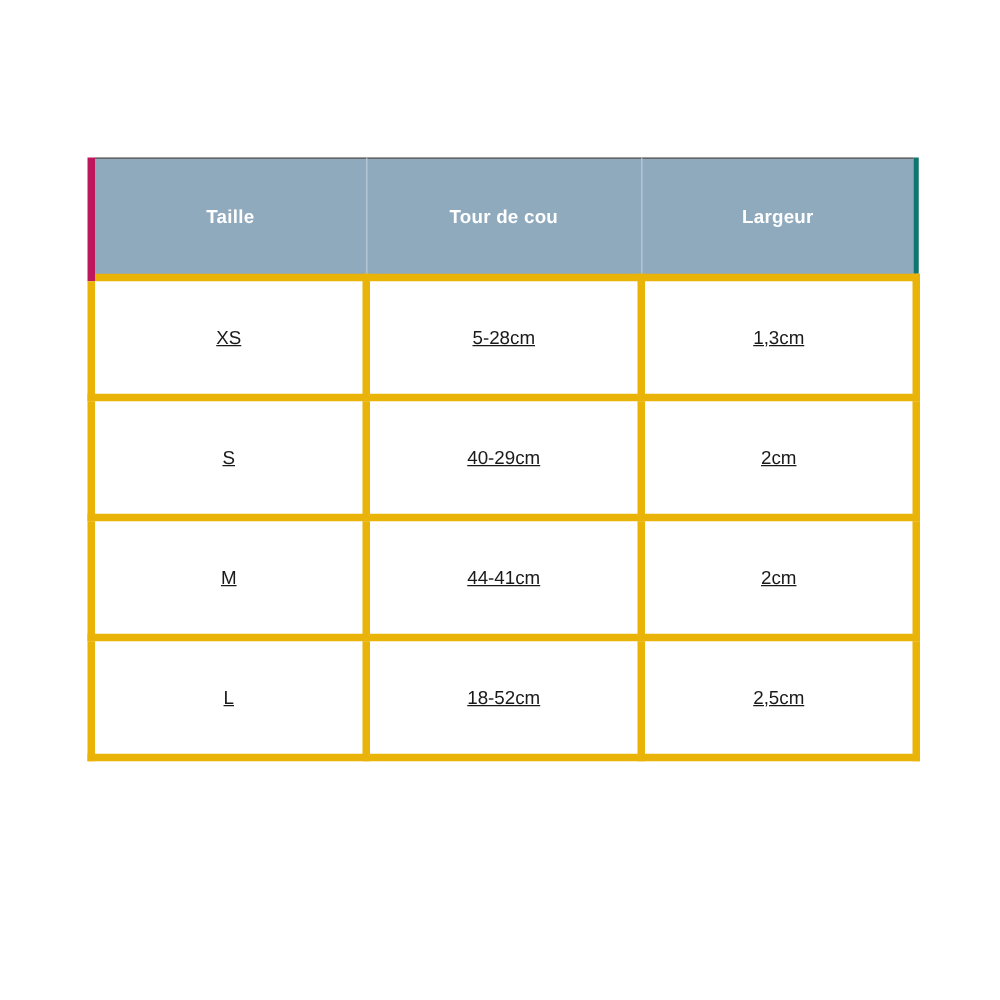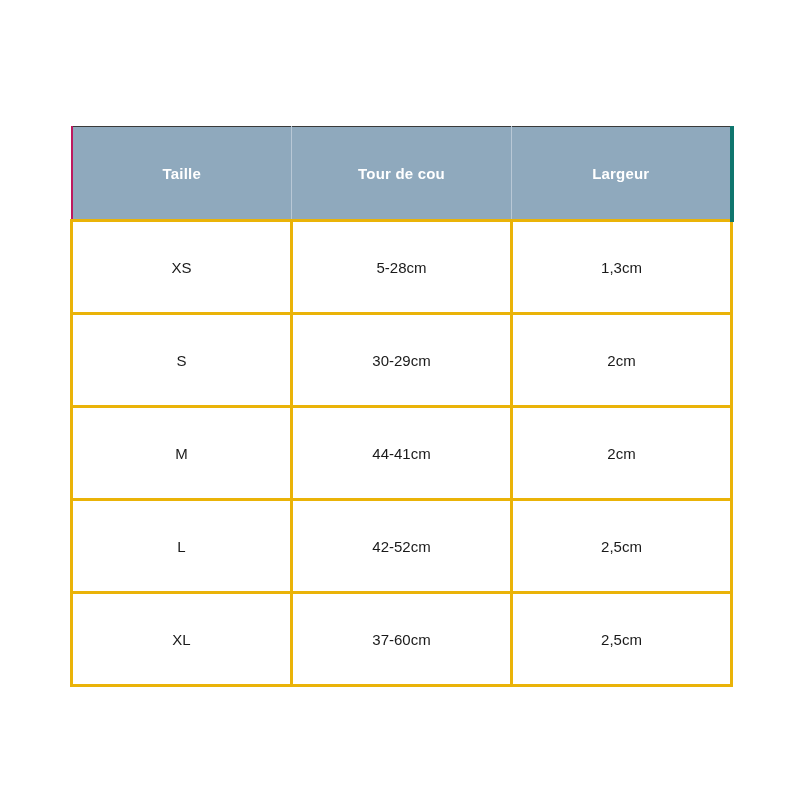--- a/index.html
+++ b/index.html
@@ -35,36 +35,37 @@
     color: #ffffff;
     font-size: 15px;
     font-weight: bold;
     text-align: center;
     vertical-align: middle;
     border: 1px solid #b9c8d6;
     border-bottom: 1px solid #3a3a3a;
     letter-spacing: 0.2px;
   }
   table.size-table th:first-child {
-    border-left: 2px solid #be185d;
+    border-left: 6px solid #be185d;
   }
   table.size-table th:last-child {
     border-right: 4px solid #0f766e;
   }
   table.size-table th.first-row-top {
     border-top: 1px solid #3a3a3a;
   }
   table.size-table td {
     height: 88px;
     background: #ffffff;
     color: #1a1a1a;
     font-size: 15px;
     text-align: center;
     vertical-align: middle;
-    border: 3px solid #eab308;
+    border: 6px solid #eab308;
+    text-decoration: underline;
   }
 </style>
 </head>
 <body>
 
 <div class="table-wrap">
   <table class="size-table">
     <colgroup>
       <col class="c0">
       <col class="c1">
@@ -78,33 +79,28 @@
       </tr>
     </thead>
     <tbody>
       <tr>
         <td>XS</td>
         <td>5-28cm</td>
         <td>1,3cm</td>
       </tr>
       <tr>
         <td>S</td>
-        <td>30-29cm</td>
+        <td>40-29cm</td>
         <td>2cm</td>
       </tr>
       <tr>
         <td>M</td>
         <td>44-41cm</td>
         <td>2cm</td>
       </tr>
       <tr>
         <td>L</td>
-        <td>42-52cm</td>
-        <td>2,5cm</td>
-      </tr>
-      <tr>
-        <td>XL</td>
-        <td>37-60cm</td>
+        <td>18-52cm</td>
         <td>2,5cm</td>
       </tr>
     </tbody>
   </table>
 </div>
 
 </body></html>

